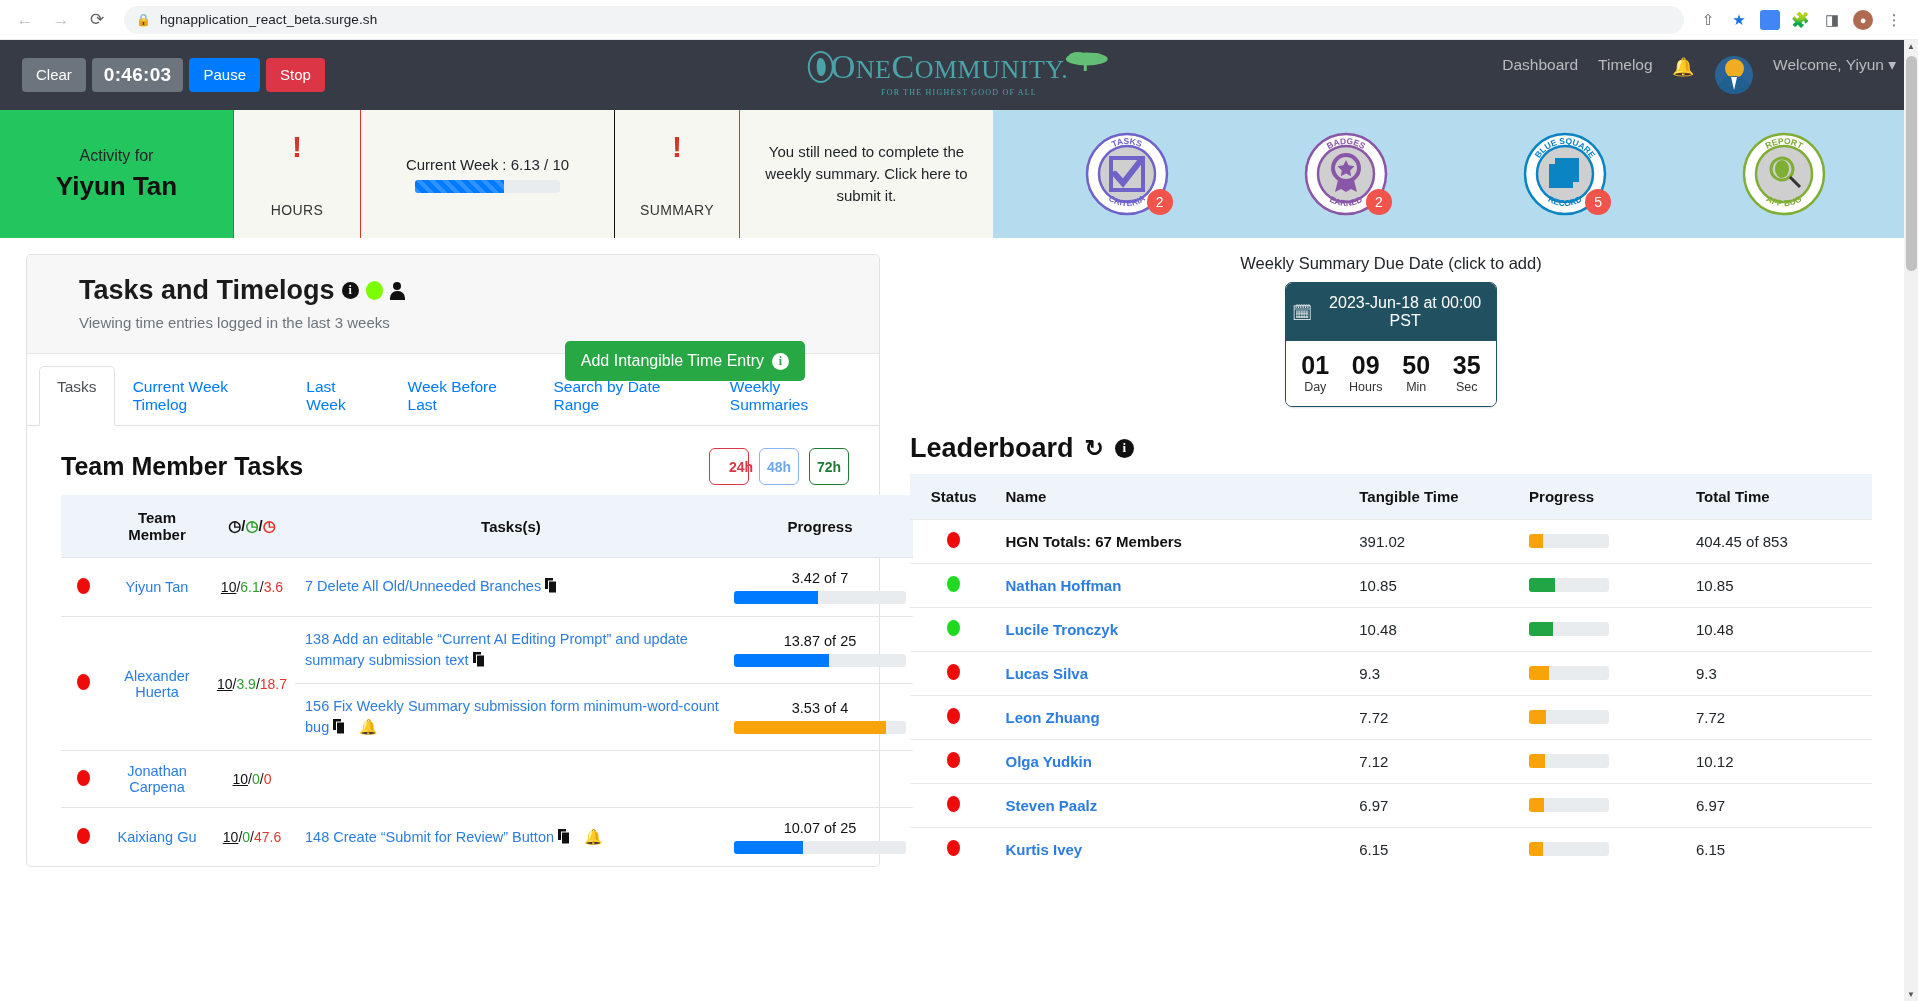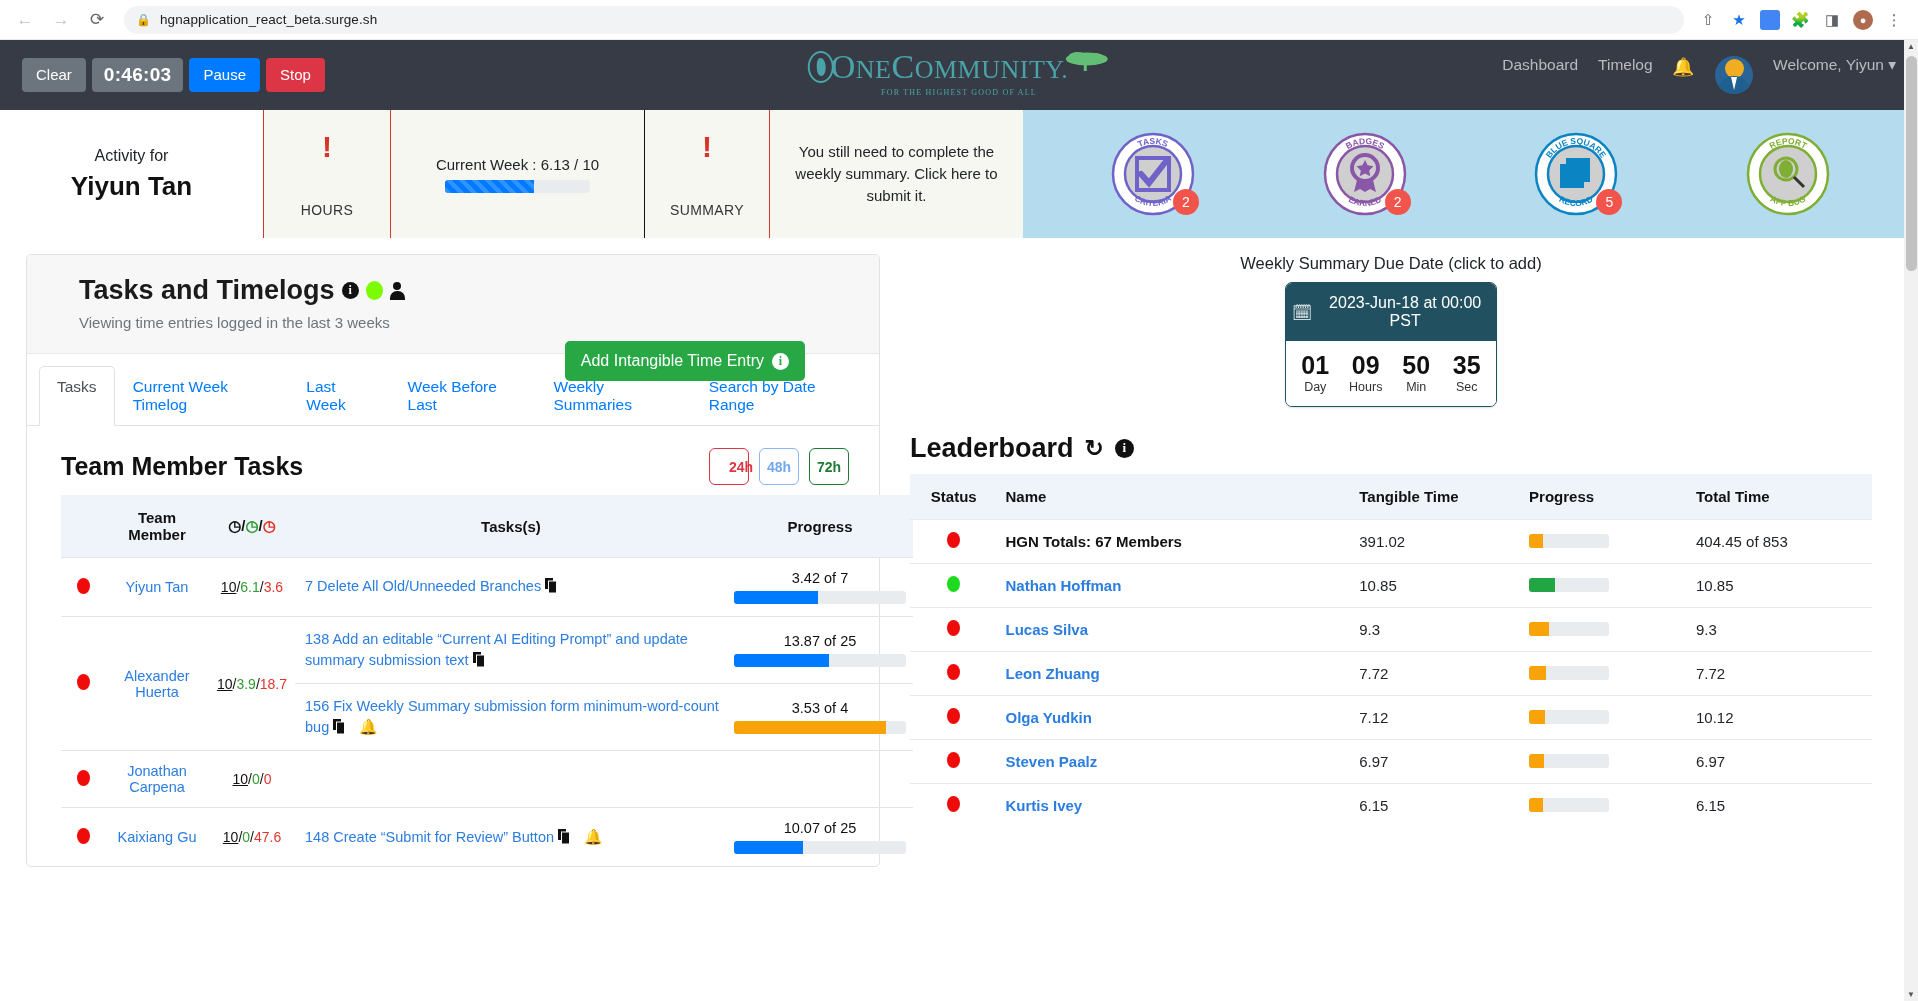--- a/index.html
+++ b/index.html
@@ -110,22 +110,22 @@
     background: #2a6496;
     position: relative; overflow: hidden;
   }
   .user-avatar .head { position: absolute; width: 19px; height: 19px; border-radius: 50%; background: #f0ad22; left: 9.5px; top: 3px; }
   .user-avatar .body { position: absolute; width: 34px; height: 20px; border-radius: 17px 17px 0 0; background: #1f6091; left: 2px; top: 20px; }
   .user-avatar .tie { position: absolute; width: 6px; height: 13px; background: #fff; left: 16px; top: 21px; clip-path: polygon(0 0,100% 0,50% 100%); }
 
   
   .activity-bar { display: flex; height: 128px; background: #b5dcee; }
   .act-name {
-    width: 263px; display: flex; flex-direction: column;
-    align-items: center; justify-content: center; background: #ffffff; gap: 6px;
+    width: 233px; display: flex; flex-direction: column;
+    align-items: center; justify-content: center; background: #22c55e; gap: 6px;
   }
   .act-name .small { font-size: 16px; color: #212529; }
   .act-name .big { font-size: 26px; font-weight: bold; color: #111; }
   .act-cell {
     background: #f7f7f2;
     border-right: 1px solid #d7342a;
     display: flex; flex-direction: column; align-items: center; justify-content: center;
     text-align: center;
     padding: 10px 14px;
   }
@@ -419,22 +419,22 @@
           <span>Add Intangible Time Entry</span>
           <span class="info-dot">i</span>
         </button>
       </div>
 
       <div class="tabs" id="tabs-row">
           <div class="tab active">Tasks</div>
           <div class="tab">Current Week Timelog</div>
           <div class="tab">Last Week</div>
           <div class="tab">Week Before Last</div>
+          <div class="tab">Search by Date Range</div>
           <div class="tab">Weekly Summaries</div>
-          <div class="tab">Search by Date Range</div>
         </div>
 
       <div class="tm-head">
         <div class="tm-title">Team Member Tasks</div>
         <div class="hr-btns">
           <div class="hr-btn hr-24">24h</div>
           <div class="hr-btn hr-48">48h</div>
           <div class="hr-btn hr-72">72h</div>
         </div>
       </div>
@@ -583,20 +583,31 @@
             <td class="lb-name"><a class="lb-link" href="#">Nathan Hoffman</a></td>
             <td class="lb-tang">10.85</td>
             <td class="lb-prog">
               <div class="lb-bar-outer">
                 <div class="lb-bar" style="width:32%;background:#22a544"></div>
               </div>
             </td>
             <td class="lb-total">10.85</td>
           </tr>
           <tr>
+            <td class="lb-status"><span class="dot-green"></span></td>
+            <td class="lb-name"><a class="lb-link" href="#">Lucile Tronczyk</a></td>
+            <td class="lb-tang">10.48</td>
+            <td class="lb-prog">
+              <div class="lb-bar-outer">
+                <div class="lb-bar" style="width:30%;background:#22a544"></div>
+              </div>
+            </td>
+            <td class="lb-total">10.48</td>
+          </tr>
+          <tr>
             <td class="lb-status"><span class="dot-red"></span></td>
             <td class="lb-name"><a class="lb-link" href="#">Lucas Silva</a></td>
             <td class="lb-tang">9.3</td>
             <td class="lb-prog">
               <div class="lb-bar-outer">
                 <div class="lb-bar" style="width:25%;background:#f7a309"></div>
               </div>
             </td>
             <td class="lb-total">9.3</td>
           </tr>

